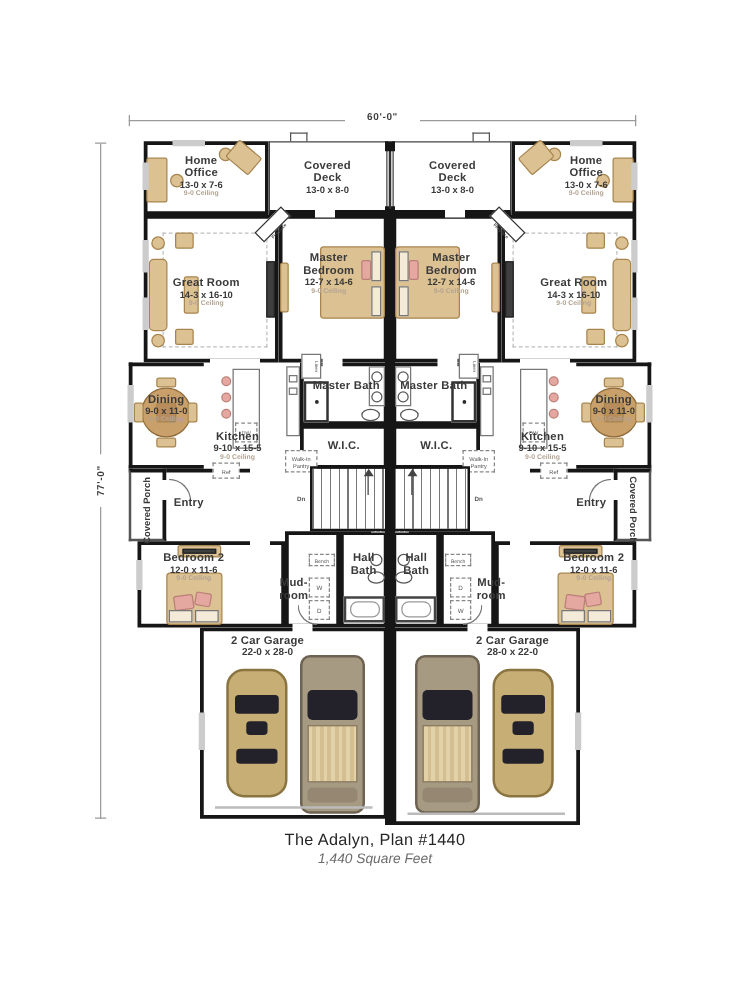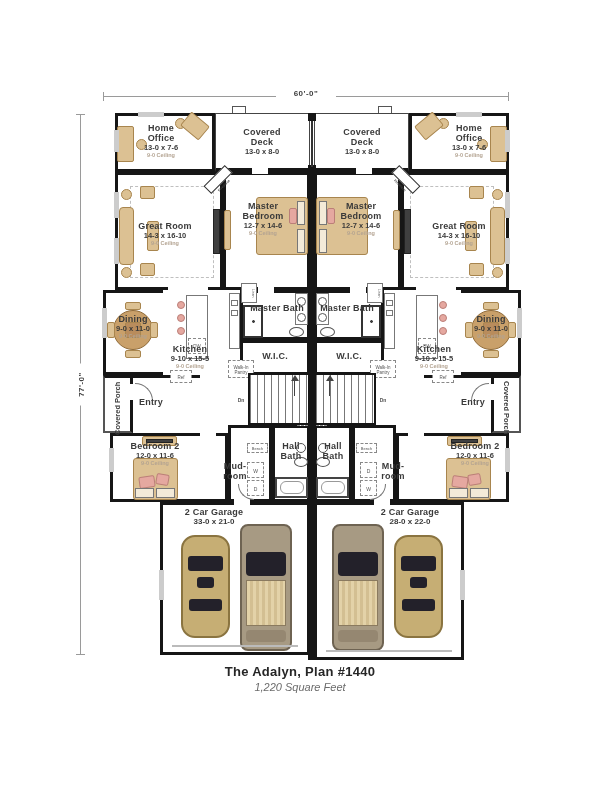--- a/index.html
+++ b/index.html
@@ -29,21 +29,21 @@
   .dimline{position:absolute;background:#9a9a9a;z-index:2}
   .dimlab{position:absolute;font-size:8px;font-weight:700;color:#3f3f3f;background:#fff;text-align:center;z-index:3;padding:0 3px;letter-spacing:.5px}
   .car{position:absolute;z-index:6}
   .sedan{background:#c6ae74;border:2px solid #8a7440;border-radius:14px}
   .pickup{background:#a79a83;border:2px solid #6e6352;border-radius:8px}
   .glass{position:absolute;background:#23212a;border-radius:3px;z-index:7}
   .bodytone{position:absolute;border-radius:4px;z-index:7}
   .bedload{position:absolute;background:repeating-linear-gradient(90deg,#e3d2a8 0,#e3d2a8 3px,#d3bf92 3px,#d3bf92 6px);border:1px solid #8a7a5f;z-index:7}
   .ell{position:absolute;border-radius:50%;background:#fff;border:1px solid #555;z-index:7}
   .title-blk{position:absolute;text-align:center;z-index:40}
-  .t1{font-size:13px;font-weight:700;color:#262626;letter-spacing:.3px}
+  .t1{font-size:13px;font-weight:400;color:#262626;letter-spacing:.3px}
   .t2{font-size:11px;font-style:italic;color:#6b6b6b;margin-top:2px}
   .fp{position:absolute;background:#fff;border:1px solid #333;z-index:14;text-align:center}
   .fp span{font-size:3.5px;color:#444;font-weight:700}
 </style>
 </head>
 <body>
 
 <div class="dimline" style="left:103px;top:96px;width:406px;height:1px"></div>
 <div class="dimline" style="left:103px;top:92px;width:1px;height:9px"></div>
 <div class="dimline" style="left:508px;top:92px;width:1px;height:9px"></div>
@@ -373,23 +373,23 @@
   <div class="nm">Mud-room</div>
 </div>
 <div class="lab" style="left:271px;top:441px;width:40px">
   <div class="nm">Hall Bath</div>
 </div>
 <div class="lab" style="left:313px;top:441px;width:40px">
   <div class="nm">Hall Bath</div>
 </div>
 <div class="lab" style="left:164px;top:507px;width:100px">
   <div class="nm">2 Car Garage</div>
-  <div class="dm-lg">33-0 x 21-0</div>
+  <div class="dm-lg">22-0 x 28-0</div>
 </div>
 <div class="lab" style="left:360px;top:507px;width:100px">
   <div class="nm">2 Car Garage</div>
   <div class="dm-lg">28-0 x 22-0</div>
 </div>
 
 <div class="title-blk" style="left:150px;top:664px;width:300px">
   <div class="t1">The Adalyn, Plan #1440</div>
-  <div class="t2">1,220 Square Feet</div>
+  <div class="t2">1,440 Square Feet</div>
 </div>
 
 </body></html>

